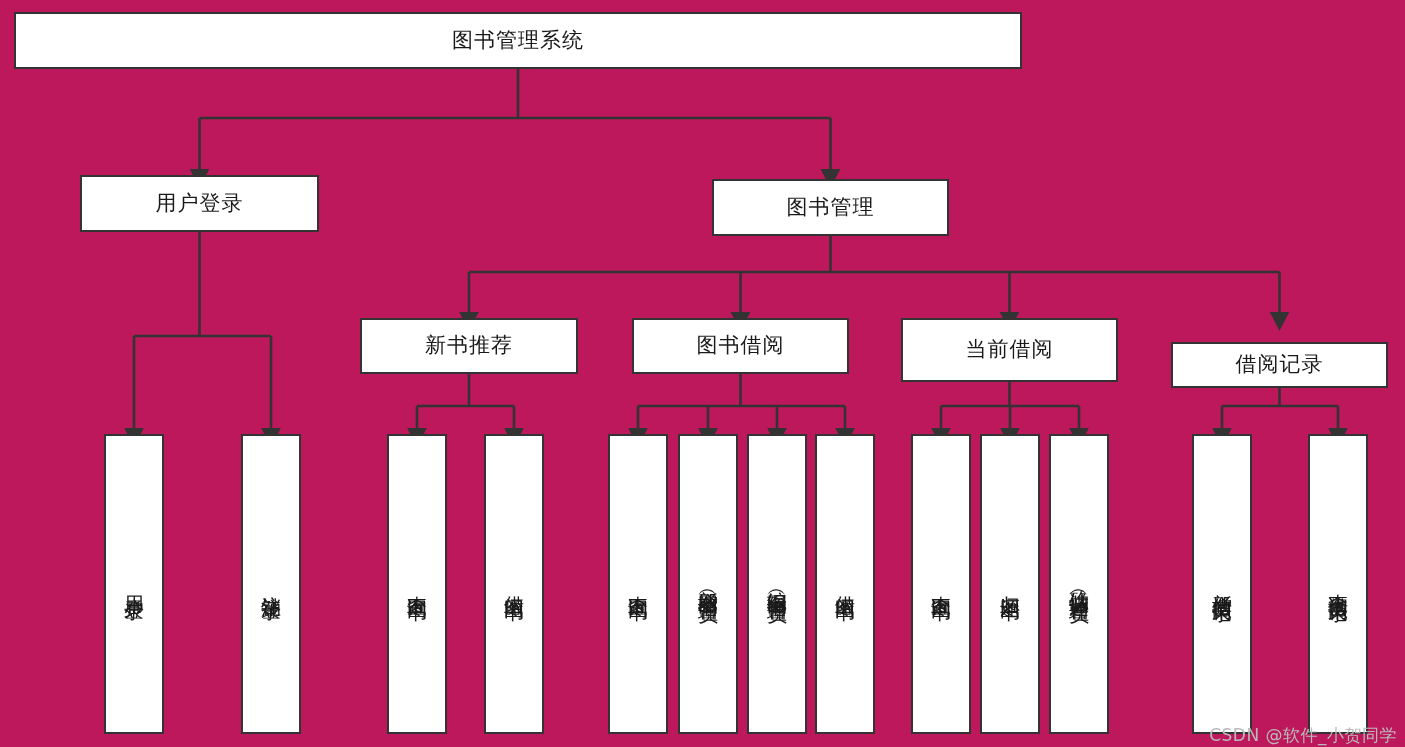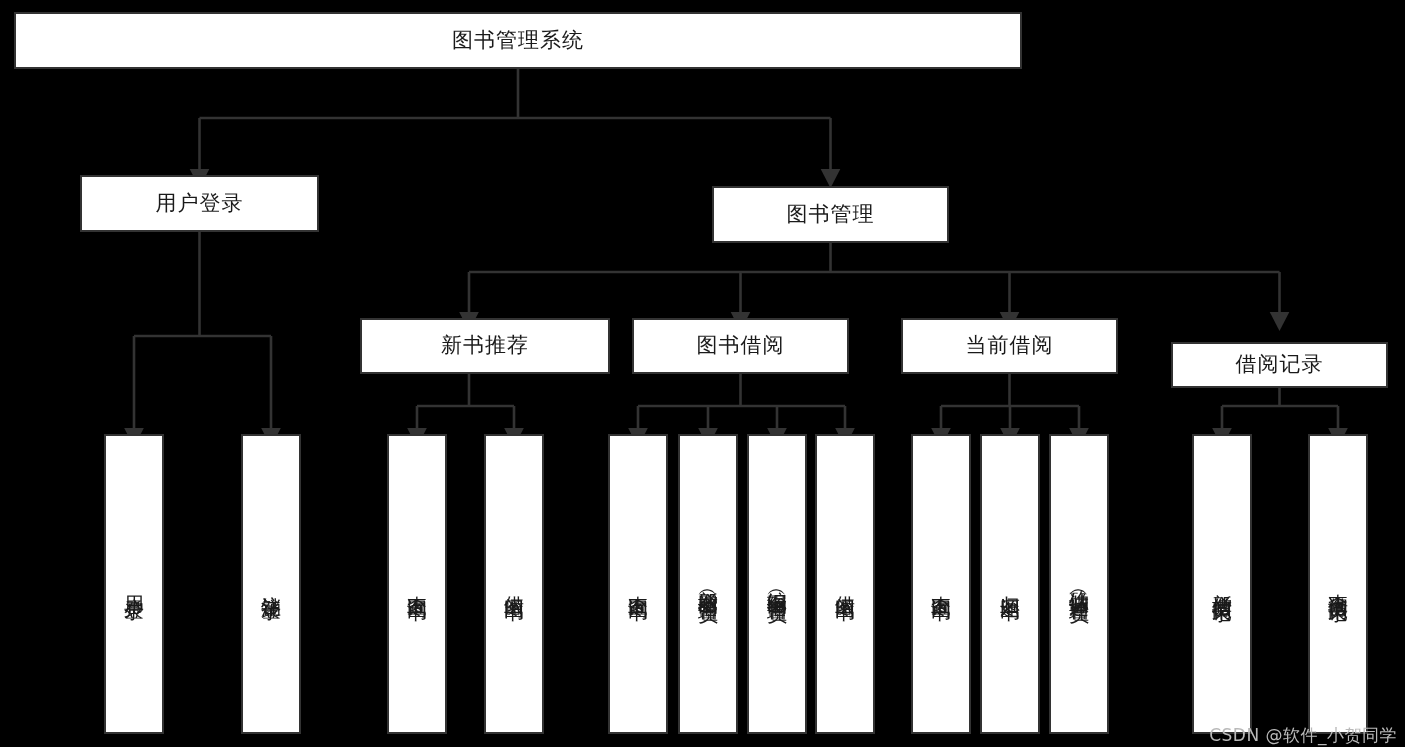--- a/index.html
+++ b/index.html
@@ -8,21 +8,21 @@
     padding: 0;
     background: #ffffff;
   }
   body {
     font-family: "DejaVu Sans", "Liberation Sans", sans-serif;
   }
   #canvas {
     position: relative;
     width: 1405px;
     height: 747px;
-    background: #000000;
+    background: #be185d;
     overflow: hidden;
   }
   #edges {
     position: absolute;
     left: 0;
     top: 0;
     width: 1405px;
     height: 747px;
     pointer-events: none;
   }
@@ -117,31 +117,31 @@
       </g>
   </svg>
 
   <div class="node horiz" style="left: 14px; top: 12px; width: 1008px; height: 57px;">
       <span>图书管理系统</span>
     </div>
 
   <div class="node horiz" style="left: 80px; top: 175px; width: 239px; height: 57px;">
       <span>用户登录</span>
     </div>
-  <div class="node horiz" style="left: 712px; top: 186px; width: 237px; height: 57px; font-family: Liberation Serif, serif;">
+  <div class="node horiz" style="left: 712px; top: 179px; width: 237px; height: 57px; font-family: Liberation Serif, serif;">
       <span>图书管理</span>
     </div>
 
-  <div class="node horiz" style="left: 360px; top: 318px; width: 250px; height: 56px;">
+  <div class="node horiz" style="left: 360px; top: 318px; width: 218px; height: 56px;">
       <span>新书推荐</span>
     </div>
   <div class="node horiz" style="left: 632px; top: 318px; width: 217px; height: 56px; align-items: center;">
       <span>图书借阅</span>
     </div>
-  <div class="node horiz" style="left: 901px; top: 318px; width: 217px; height: 56px;">
+  <div class="node horiz" style="left: 901px; top: 318px; width: 217px; height: 64px;">
       <span>当前借阅</span>
     </div>
   <div class="node horiz" style="left: 1171px; top: 318px; width: 217px; height: 46px; margin-top: 24px;">
       <span>借阅记录</span>
     </div>
 
   <div class="node vert" style="left: 104px; top: 434px; width: 60px; height: 300px;">
       <span class="vlabel">用户登录</span>
     </div>
   <div class="node vert" style="left: 241px; top: 434px; width: 60px; height: 300px;">

